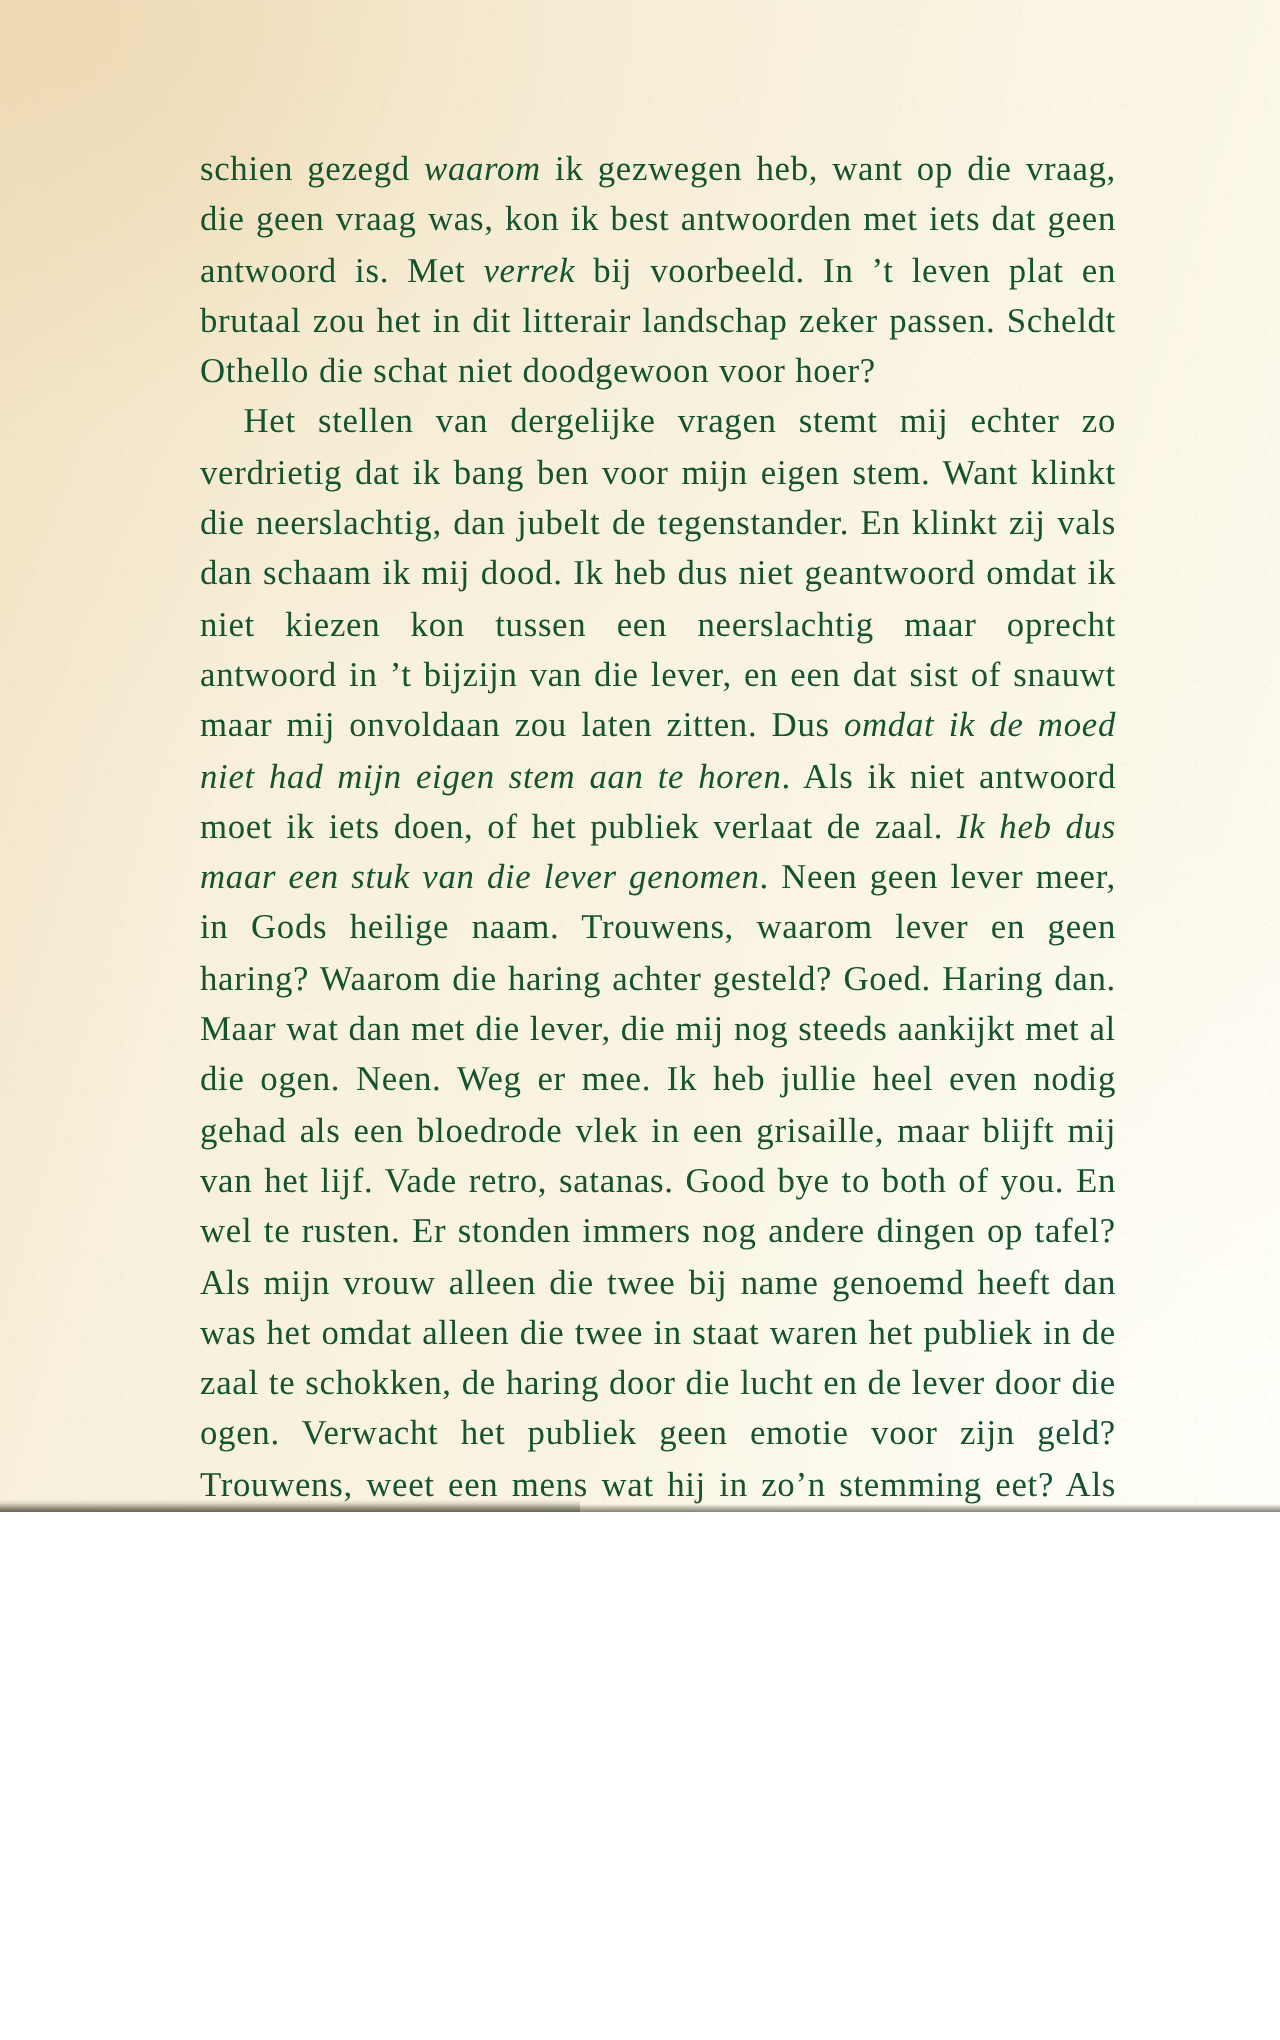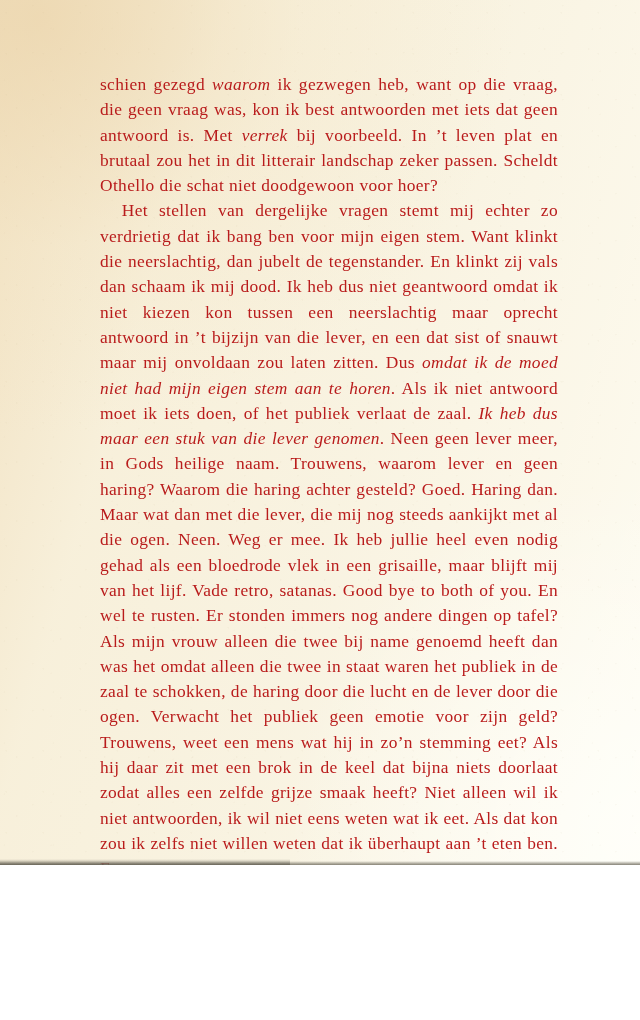--- a/index.html
+++ b/index.html
@@ -5,25 +5,25 @@
 <style>
   html, body {
     margin: 0;
     padding: 0;
     background: #ffffff;
   }
 
   .page {
     position: relative;
     width: 640px;
-    height: 865px;
+    height: 756px;
     overflow: hidden;
     background: #f8f2e0;
     font-family: "Liberation Serif", "DejaVu Serif", serif;
-    color: #b91c1c;
+    color: #14532d;
     -webkit-font-smoothing: antialiased;
   }
 
   
   .paper-tone-a {
     position: absolute;
     inset: 0;
     background:
       linear-gradient(106deg,
         rgba(240, 222, 188, 0.95) 0%,

